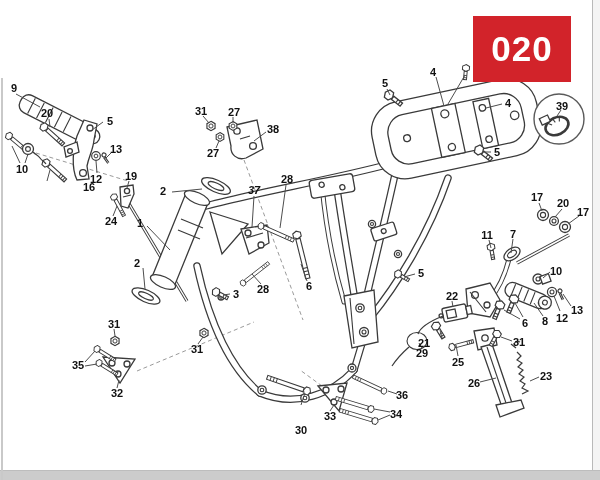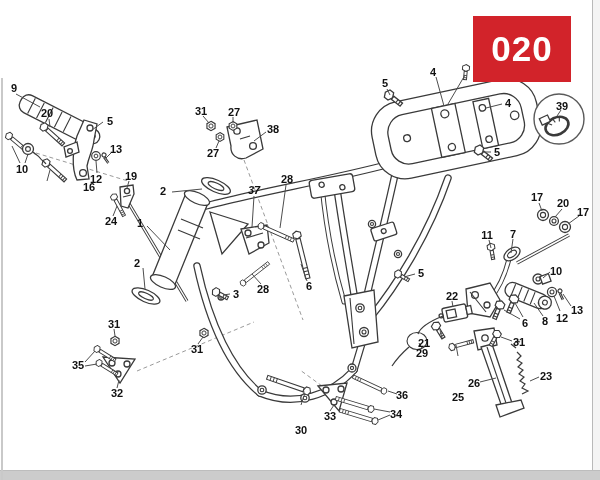--- a/index.html
+++ b/index.html
@@ -416,21 +416,21 @@
       <div class="callout" style="left: 513px; top: 234px; color: rgb(17, 17, 17);">7</div>
       <div class="callout" style="left: 556px; top: 271px; color: rgb(17, 17, 17);">10</div>
       <div class="callout" style="left: 421px; top: 273px; color: rgb(17, 17, 17);">5</div>
       <div class="callout" style="left: 452px; top: 296px; color: rgb(17, 17, 17);">22</div>
       <div class="callout" style="left: 577px; top: 310px; color: rgb(17, 17, 17);">13</div>
       <div class="callout" style="left: 562px; top: 318px; color: rgb(17, 17, 17);">12</div>
       <div class="callout" style="left: 545px; top: 321px; color: rgb(17, 17, 17);">8</div>
       <div class="callout" style="left: 525px; top: 323px; color: rgb(17, 17, 17);">6</div>
       <div class="callout" style="left: 424px; top: 343px; color: rgb(17, 17, 17);">21</div>
       <div class="callout" style="left: 422px; top: 353px; color: rgb(17, 17, 17);">29</div>
-      <div class="callout" style="left: 458px; top: 362px; color: rgb(17, 17, 17); margin-top: 35px;">25</div>
+      <div class="callout" style="left: 458px; top: 362px; color: rgb(17, 17, 17);">25</div>
       <div class="callout" style="left: 519px; top: 342px; color: rgb(17, 17, 17);">31</div>
       <div class="callout" style="left: 474px; top: 383px; color: rgb(17, 17, 17);">26</div>
       <div class="callout" style="left: 546px; top: 376px; color: rgb(17, 17, 17);">23</div>
       <div class="callout" style="left: 114px; top: 324px; color: rgb(17, 17, 17);">31</div>
       <div class="callout" style="left: 78px; top: 365px; color: rgb(17, 17, 17);">35</div>
       <div class="callout" style="left: 117px; top: 393px; color: rgb(17, 17, 17);">32</div>
       <div class="callout" style="left: 197px; top: 349px; color: rgb(17, 17, 17);">31</div>
       <div class="callout" style="left: 301px; top: 410px; color: rgb(17, 17, 17); margin-top: 20px;">30</div>
       <div class="callout" style="left: 330px; top: 416px; color: rgb(17, 17, 17);">33</div>
       <div class="callout" style="left: 402px; top: 395px; color: rgb(17, 17, 17);">36</div>

